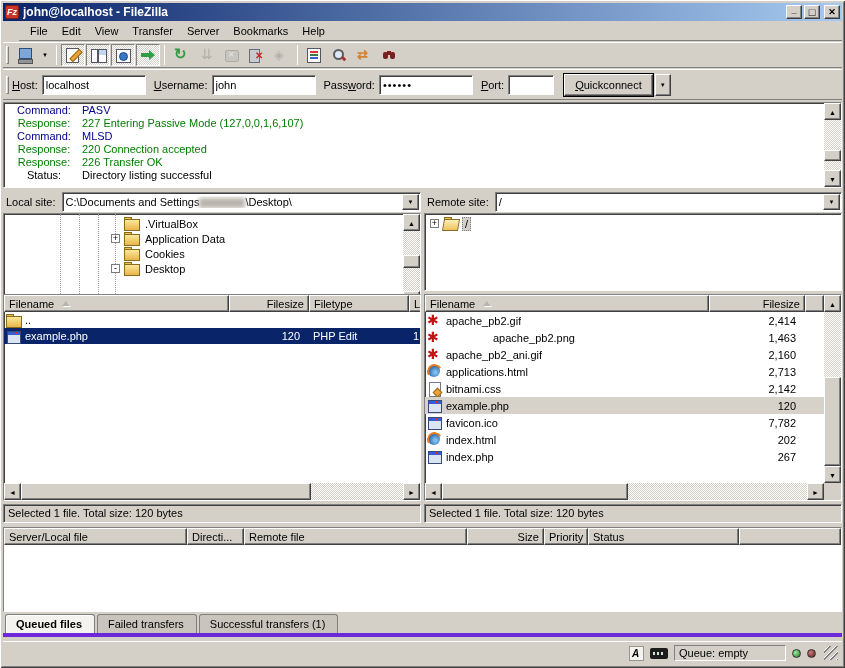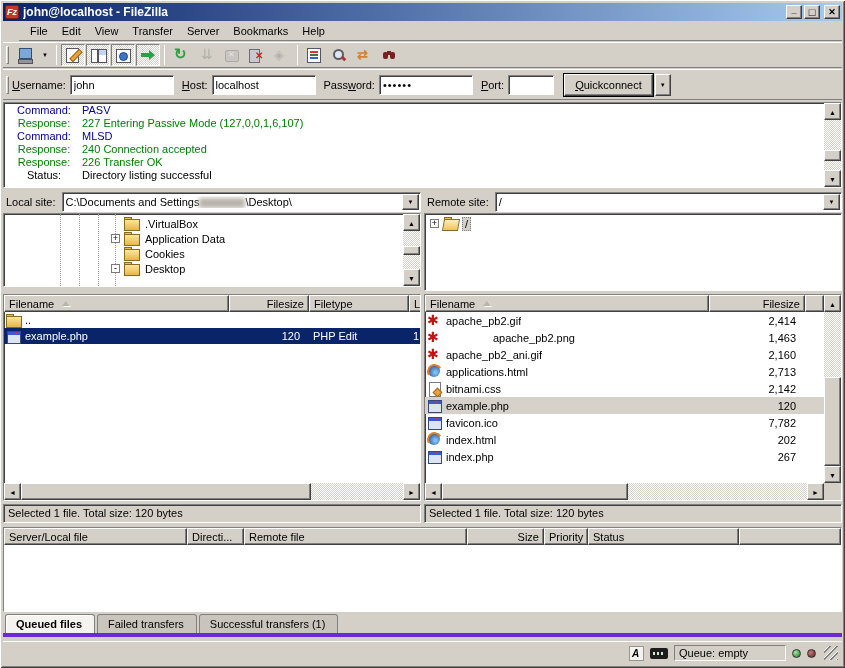--- a/index.html
+++ b/index.html
@@ -249,26 +249,26 @@
         <span class="ic ic-synchronized-browsing"></span>
       </button>
       <button class="tbtn">
         <span class="ic ic-find-files"></span>
       </button>
     </div>
 
   <div class="quickbar">
     <span class="gripper"></span>
   <span class="qcfield">
+        <label class="qclabel"><u>H</u>ost:</label>
+        <input class="qcinput qc-host" value="localhost" style="">
+      </span>
+      <span class="qcfield">
         <label class="qclabel"><u>U</u>sername:</label>
         <input class="qcinput qc-user" value="john" style="">
-      </span>
-      <span class="qcfield">
-        <label class="qclabel"><u>H</u>ost:</label>
-        <input class="qcinput qc-host" value="localhost" style="">
       </span>
       <span class="qcfield">
         <label class="qclabel">Pass<u>w</u>ord:</label>
         <input class="qcinput qc-pass" value="••••••" style="">
       </span>
       <span class="qcfield">
         <label class="qclabel"><u>P</u>ort:</label>
         <input class="qcinput qc-port" style="">
       </span>
       <button class="qcbtn"><u>Q</u>uickconnect</button>
@@ -284,21 +284,21 @@
         <div class="logline" style="color: rgb(0, 126, 0);">
           <span class="loglab">Response:</span>
           <span class="logtxt">227 Entering Passive Mode (127,0,0,1,6,107)</span>
         </div>
         <div class="logline" style="color: rgb(0, 0, 139);">
           <span class="loglab">Command:</span>
           <span class="logtxt">MLSD</span>
         </div>
         <div class="logline" style="color: rgb(0, 126, 0);">
           <span class="loglab">Response:</span>
-          <span class="logtxt">240 Connection accepted</span>
+          <span class="logtxt">220 Connection accepted</span>
         </div>
         <div class="logline" style="color: rgb(0, 126, 0);">
           <span class="loglab">Response:</span>
           <span class="logtxt">226 Transfer OK</span>
         </div>
         <div class="logline" style="color: rgb(0, 0, 0);">
           <span class="loglab">Status:</span>
           <span class="logtxt">Directory listing successful</span>
         </div>
       </div>
@@ -320,21 +320,21 @@
   </div>
 
   <div class="siterow" style="left:424px;top:192px;width:418px;">
     <span class="sitelabel">Remote site:</span>
     <div class="combo sunken">
       <span class="pathtext">/</span>
       <button class="cmbbtn"></button>
     </div>
   </div>
 
-  <div class="tree sunken" style="left:3px;top:213px;width:418px;height:74px;">
+  <div class="tree sunken" style="left:3px;top:213px;width:418px;height:96px;">
     <div class="treebody">
       <div class="guide" style="left:56px;"></div>
       <div class="guide" style="left:75px;"></div>
       <div class="guide" style="left:94px;"></div>
       <div class="guide" style="left:111px;"></div>
     <div class="trow" style="padding-left: 107px;">
           <span class="expspace"></span>
           <span class="fi fi-folder"></span>
           <span class="tlabel">.VirtualBox</span>
         </div>

